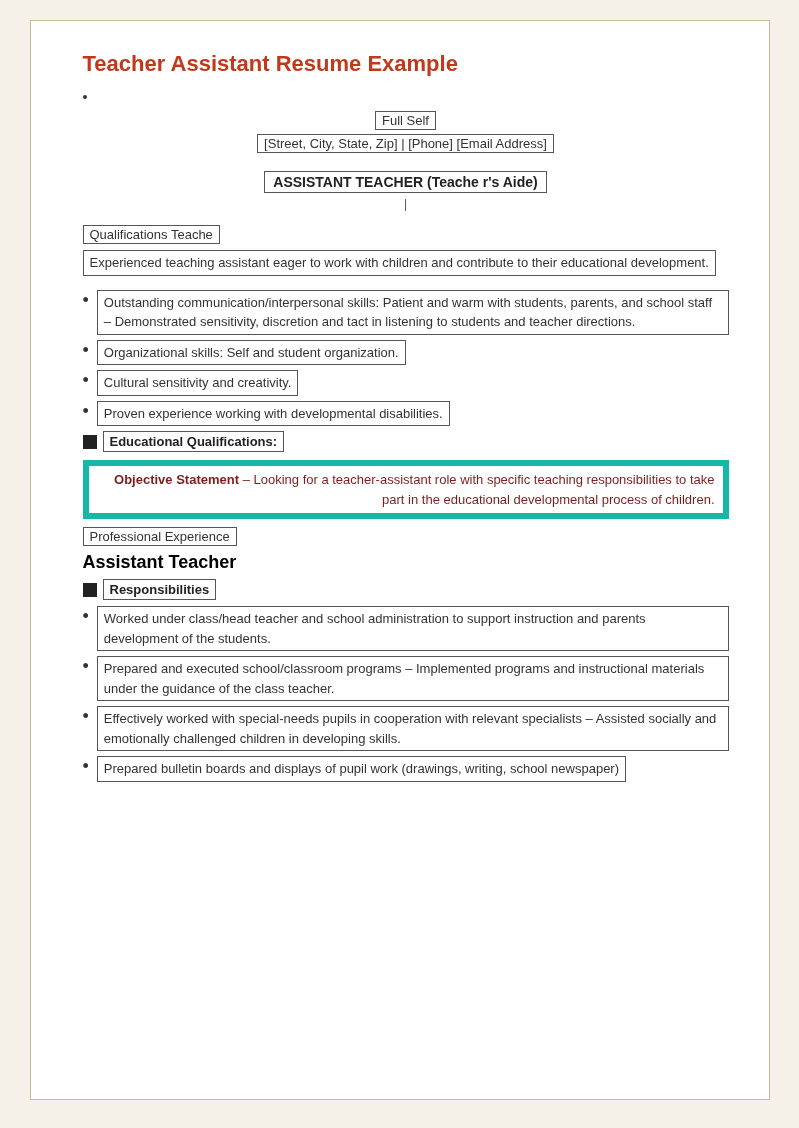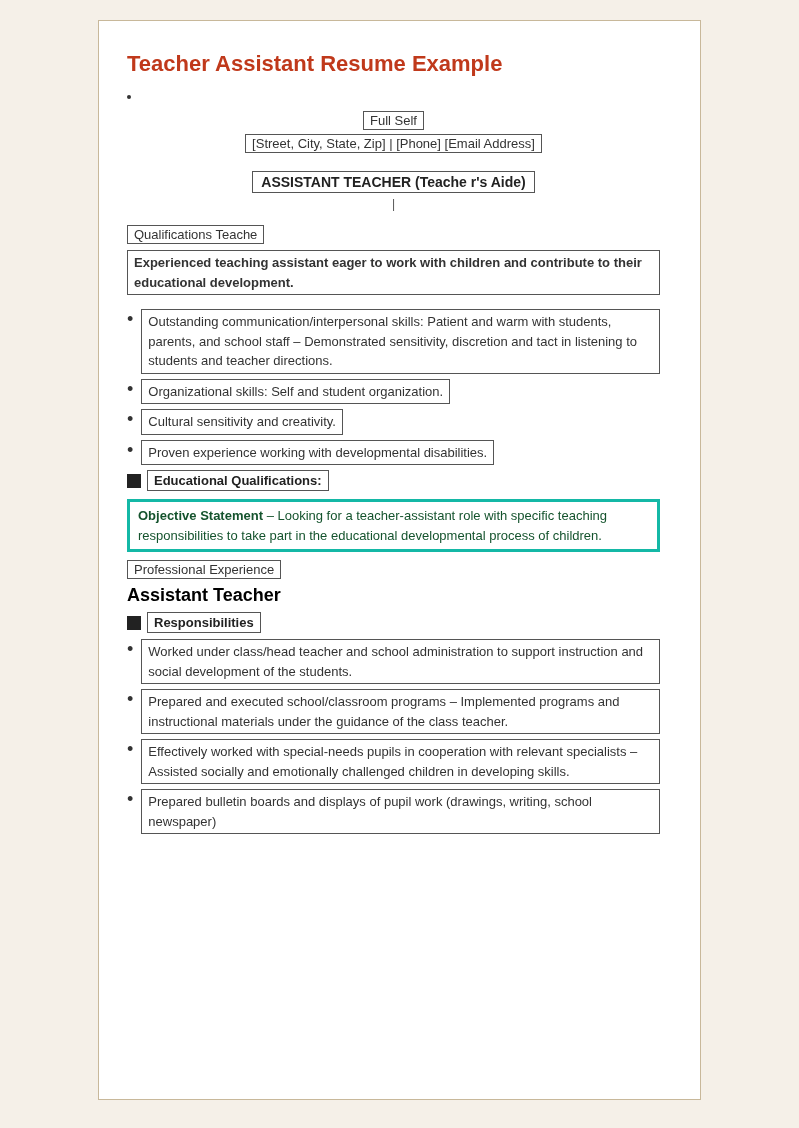--- a/index.html
+++ b/index.html
@@ -6,23 +6,23 @@
     body {
       background: #f5f0e8;
       font-family: Arial, sans-serif;
       display: flex;
       justify-content: center;
       padding: 20px;
     }
     .page-wrapper {
       background: #fff;
       border: 1px solid #c8b89a;
-      width: 603px;
+      width: 740px;
       min-height: 1080px;
-      padding: 30px 40px 40px 28px;
+      padding: 30px 40px 40px 52px;
       position: relative;
     }
     .page-title {
       color: #c0391b;
       font-size: 22px;
       font-weight: bold;
       margin-bottom: 18px;
       font-family: Arial, sans-serif;
     }
     .dot {
@@ -103,26 +103,27 @@
     }
     .sub-heading-text {
       display: inline-block;
       border: 1px solid #555;
       padding: 2px 6px;
       font-size: 13px;
       font-weight: bold;
       color: #222;
     }
     .objective-block {
-      border: 3px solid #14b8a6;
+      border: 6px solid #14b8a6;
       padding: 4px 8px;
       font-size: 13px;
-      color: #14532d;
+      color: #7f1d1d;
       margin-bottom: 8px;
       line-height: 1.5;
+      text-align: right;
     }
     .obj-bold {
       font-weight: bold;
     }
     ul {
       list-style: none;
       padding: 0;
     }
     li {
       display: flex;
@@ -180,21 +181,21 @@
   <div class="job-title-block">
     <div>
       <span class="job-title">ASSISTANT TEACHER (Teache r's Aide)</span>
     </div>
     <div class="cursor-line">|</div>
   </div>
 
   <div>
     <div class="section-heading">Qualifications Teache</div>
 
-    <div style="margin-bottom:8px;font-weight:bold;">
+    <div style="margin-bottom:8px;">
       <span class="text-block">Experienced teaching assistant eager to work with children and contribute to their educational development.</span>
     </div>
 
     <ul>
       <li>
         <span class="li-content">Outstanding communication/interpersonal skills: Patient and warm with students, parents, and school staff – Demonstrated sensitivity, discretion and tact in listening to students and teacher directions.</span>
       </li>
       <li>
         <span class="li-content">Organizational skills: Self and student organization.</span>
       </li>
@@ -227,21 +228,21 @@
       <span style="font-weight:bold; font-size:18px;">Assistant Teacher</span>
     </div>
 
     <div class="sub-heading">
       <span class="black-square"></span>
       <span class="sub-heading-text">Responsibilities</span>
     </div>
 
     <ul>
       <li>
-        <span class="li-content">Worked under class/head teacher and school administration to support instruction and social development of the students.</span>
+        <span class="li-content">Worked under class/head teacher and school administration to support instruction and parents development of the students.</span>
       </li>
       <li>
         <span class="li-content">Prepared and executed school/classroom programs   – Implemented programs and instructional materials under the guidance of the class teacher.</span>
       </li>
       <li>
         <span class="li-content">Effectively worked with special-needs pupils in cooperation with relevant specialists   – Assisted socially and emotionally challenged children in developing skills.</span>
       </li>
       <li>
         <span class="li-content">Prepared bulletin boards and displays of pupil work (drawings, writing, school newspaper)</span>
       </li>

